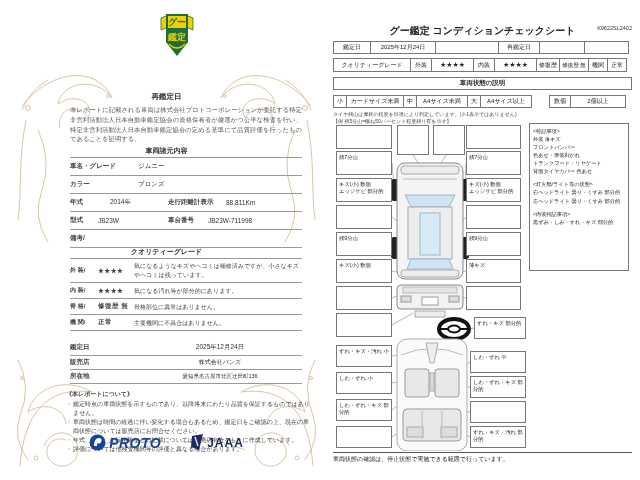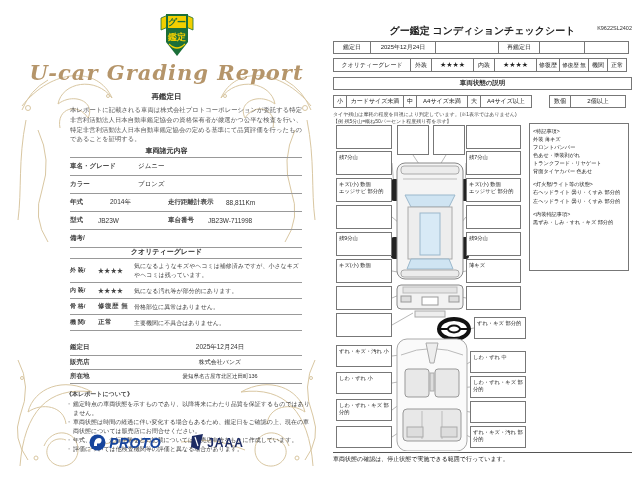--- a/index.html
+++ b/index.html
@@ -97,21 +97,20 @@
     <svg class="badge" viewBox="0 0 34 46">
       <polygon points="1,6 8,3 8,15 1,18" fill="#f2cf00" stroke="#1c6f39" stroke-width="0.8"></polygon>
       <polygon points="33,6 26,3 26,15 33,18" fill="#f2cf00" stroke="#1c6f39" stroke-width="0.8"></polygon>
       <path d="M6,2 L28,2 L28,30 Q17,44 17,44 Q6,30 6,30 Z" fill="#1c6f39"></path>
       <path d="M8,4 L26,4 L26,16 L8,16 Z" fill="#f2cf00"></path>
       <text x="17" y="13" text-anchor="middle" font-size="9" font-weight="bold" fill="#1c6f39">グー</text>
       <text x="17" y="28" text-anchor="middle" font-size="9" font-weight="bold" fill="#f2cf00">鑑定</text>
       <path d="M9,32 Q17,40 25,32" stroke="#f2cf00" fill="none" stroke-width="1.2"></path>
     </svg>
 
-    <div class="cert-title">U-car Grading Report</div>
     <div class="cert-sub">再鑑定日</div>
     <div class="cert-intro">本レポートに記載される車両は株式会社プロトコーポレーションが委託する特定非営利活動法人日本自動車鑑定協会の資格保有者が厳選かつ公平な検査を行い、特定非営利活動法人日本自動車鑑定協会の定める基準にて品質評価を行ったものであることを証明する。</div>
 
     <div class="spec-title">車両諸元内容</div>
     <div class="spec">
       <div class="srow">
         <span class="sl">車名・グレード</span>
         <span class="sv">ジムニー</span>
       </div>
       <div class="srow">

